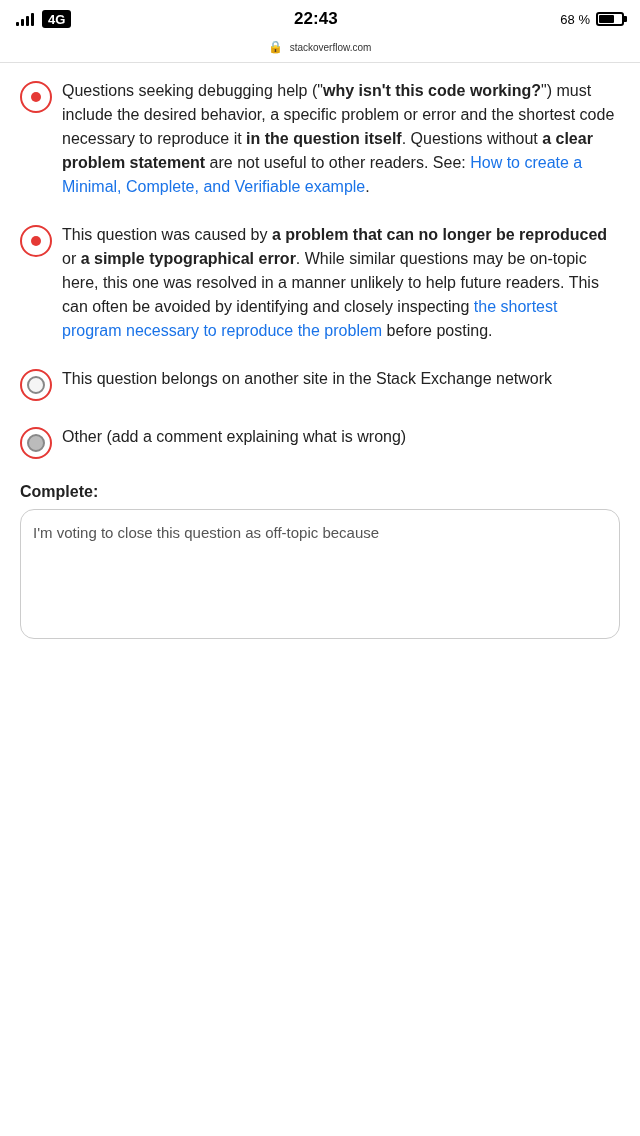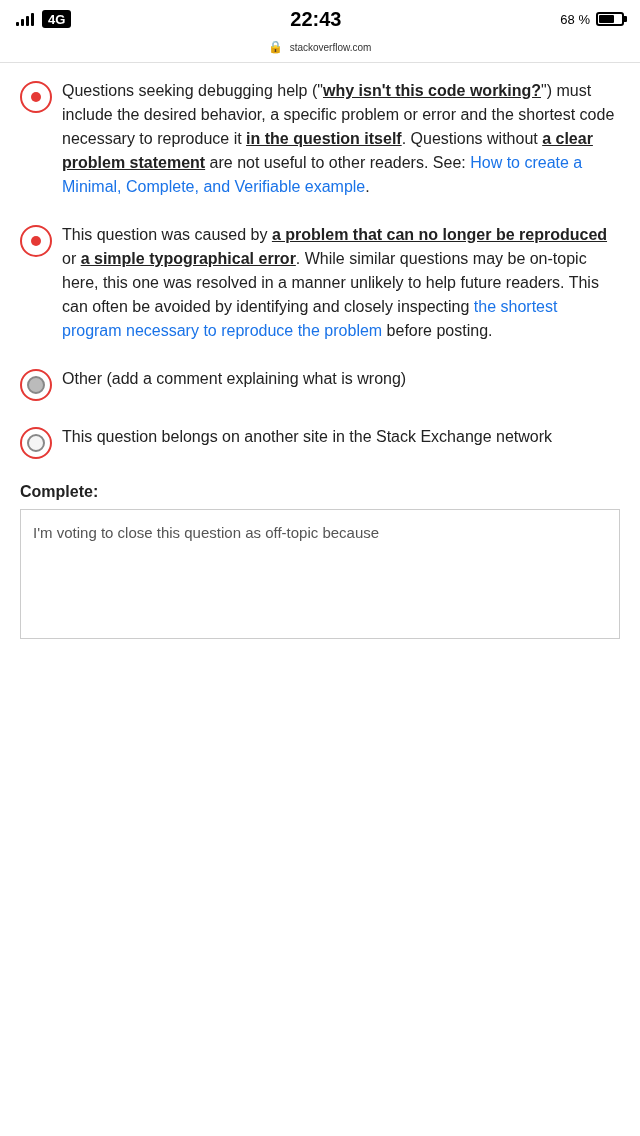--- a/index.html
+++ b/index.html
@@ -49,21 +49,21 @@
       color: #fff;
       padding: 1px 6px;
       border-radius: 3px;
       margin-left: 4px;
       height: 18px;
       display: flex;
       align-items: center;
     }
 
     .status-center {
-      font-size: 20px;
+      font-size: 17px;
       font-weight: 600;
     }
 
     .status-right {
       display: flex;
       align-items: flex-start;
       gap: 6px;
     }
 
     .battery-pct {
@@ -176,21 +176,20 @@
 
     .option-text {
       flex: 1;
       font-size: 16px;
       line-height: 1.5;
       color: #222;
     }
 
     .option-text strong {
       font-weight: 700;
-      text-decoration: underline;
     }
 
     .option-text a, .link {
       color: #1a73e8;
       text-decoration: none;
     }
 
     
     .comment-section {
       margin-top: 8px;
@@ -199,21 +198,21 @@
     .comment-label {
       font-size: 16px;
       font-weight: 600;
       color: #222;
       margin-bottom: 8px;
     }
 
     .comment-textarea {
       width: 100%;
       border: 1px solid #ccc;
-      border-radius: 0;
+      border-radius: 14px;
       padding: 12px;
       font-size: 15px;
       color: #555;
       line-height: 1.5;
       resize: none;
       height: 130px;
       font-family: inherit;
       background: #fff;
       outline: none;
     }
@@ -260,30 +259,30 @@
     <div class="radio-circle filled">
       <div class="radio-dot"></div>
     </div>
     <div class="option-text">
       This question was caused by <strong>a problem that can no longer be reproduced</strong> or <strong>a simple typographical error</strong>. While similar questions may be on-topic here, this one was resolved in a manner unlikely to help future readers. This can often be avoided by identifying and closely inspecting <a href="#" class="link">the shortest program necessary to reproduce the problem</a> before posting.
     </div>
   </div>
 
   <div class="option-item">
     <div class="radio-circle empty">
+      <div class="radio-inner-ring"></div>
+    </div>
+    <div class="option-text">This question belongs on another site in the Stack Exchange network</div>
+  </div>
+
+  <div class="option-item">
+    <div class="radio-circle empty">
       <div class="radio-inner-ring" style="background:#bbb;"></div>
     </div>
     <div class="option-text">Other (add a comment explaining what is wrong)</div>
-  </div>
-
-  <div class="option-item">
-    <div class="radio-circle empty">
-      <div class="radio-inner-ring"></div>
-    </div>
-    <div class="option-text">This question belongs on another site in the Stack Exchange network</div>
   </div>
 
   <div class="comment-section">
     <div class="comment-label">Complete:</div>
     <textarea class="comment-textarea" placeholder="I'm voting to close this question as off-topic because" style="">I'm voting to close this question as off-topic because</textarea>
   </div>
 
 </div>
 
 </body></html>

